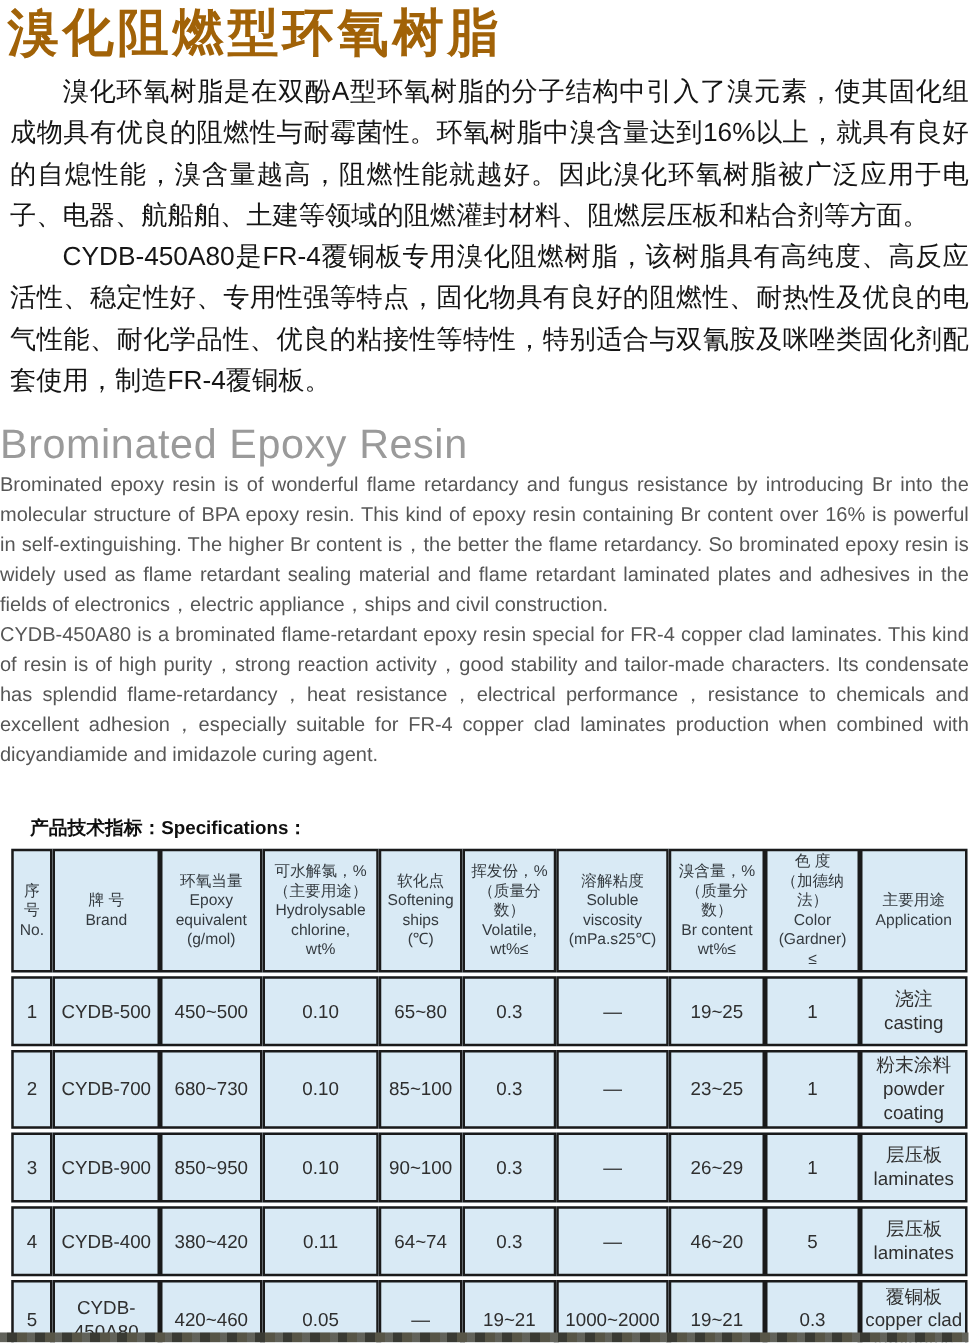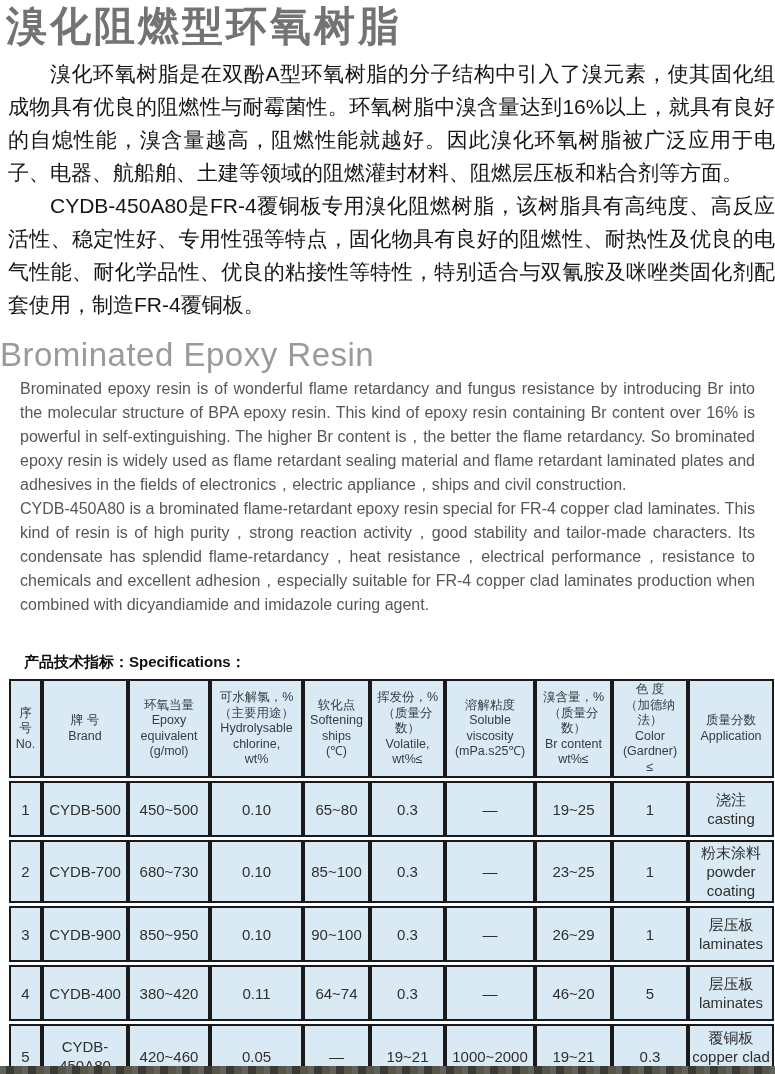--- a/index.html
+++ b/index.html
@@ -16,42 +16,42 @@
     width:775px;height:1074px;
     background:#ffffff;
     overflow:hidden;
     font-family:"Liberation Sans", sans-serif;
   }
   .title-cn{
     margin:2px 0 0 6px;
     font-size:41px;
     font-weight:800;
     letter-spacing:3px;
-    color:#737373;
+    color:#a16207;
     line-height:1.2;
   }
   .cn-para{
     margin:0 0 0 8px;
     font-size:21px;
     line-height:33px;
     color:var(--cn-text);
     text-indent:2em;
     text-align:justify;
   }
   .cn-para.first{margin-top:6px;}
   .title-en{
     margin:16px 0 4px 0;
     font-size:33px;
     font-weight:400;
     letter-spacing:0.5px;
     color:var(--title-gray);
     line-height:1.1;
   }
   .en-para{
-    margin:0 20px;
+    margin:0 0;
     font-size:16px;
     line-height:24px;
     color:var(--en-text);
     text-align:justify;
   }
   .spec-label{
     margin:36px 0 0 24px;
     font-size:15px;
     font-weight:700;
     color:#0f0f0f;
@@ -156,21 +156,21 @@
 (mPa.s25℃)</th>
         <th>溴含量，%
 （质量分数）
 Br content
 wt%≤</th>
         <th>色 度
 （加德纳法）
 Color
 (Gardner)
 ≤</th>
-        <th>质量分数
+        <th>主要用途
 Application</th>
       </tr>
       <tr class="row">
         <td>1</td>
         <td>CYDB-500</td>
         <td>450~500</td>
         <td>0.10</td>
         <td>65~80</td>
         <td>0.3</td>
         <td>—</td>

